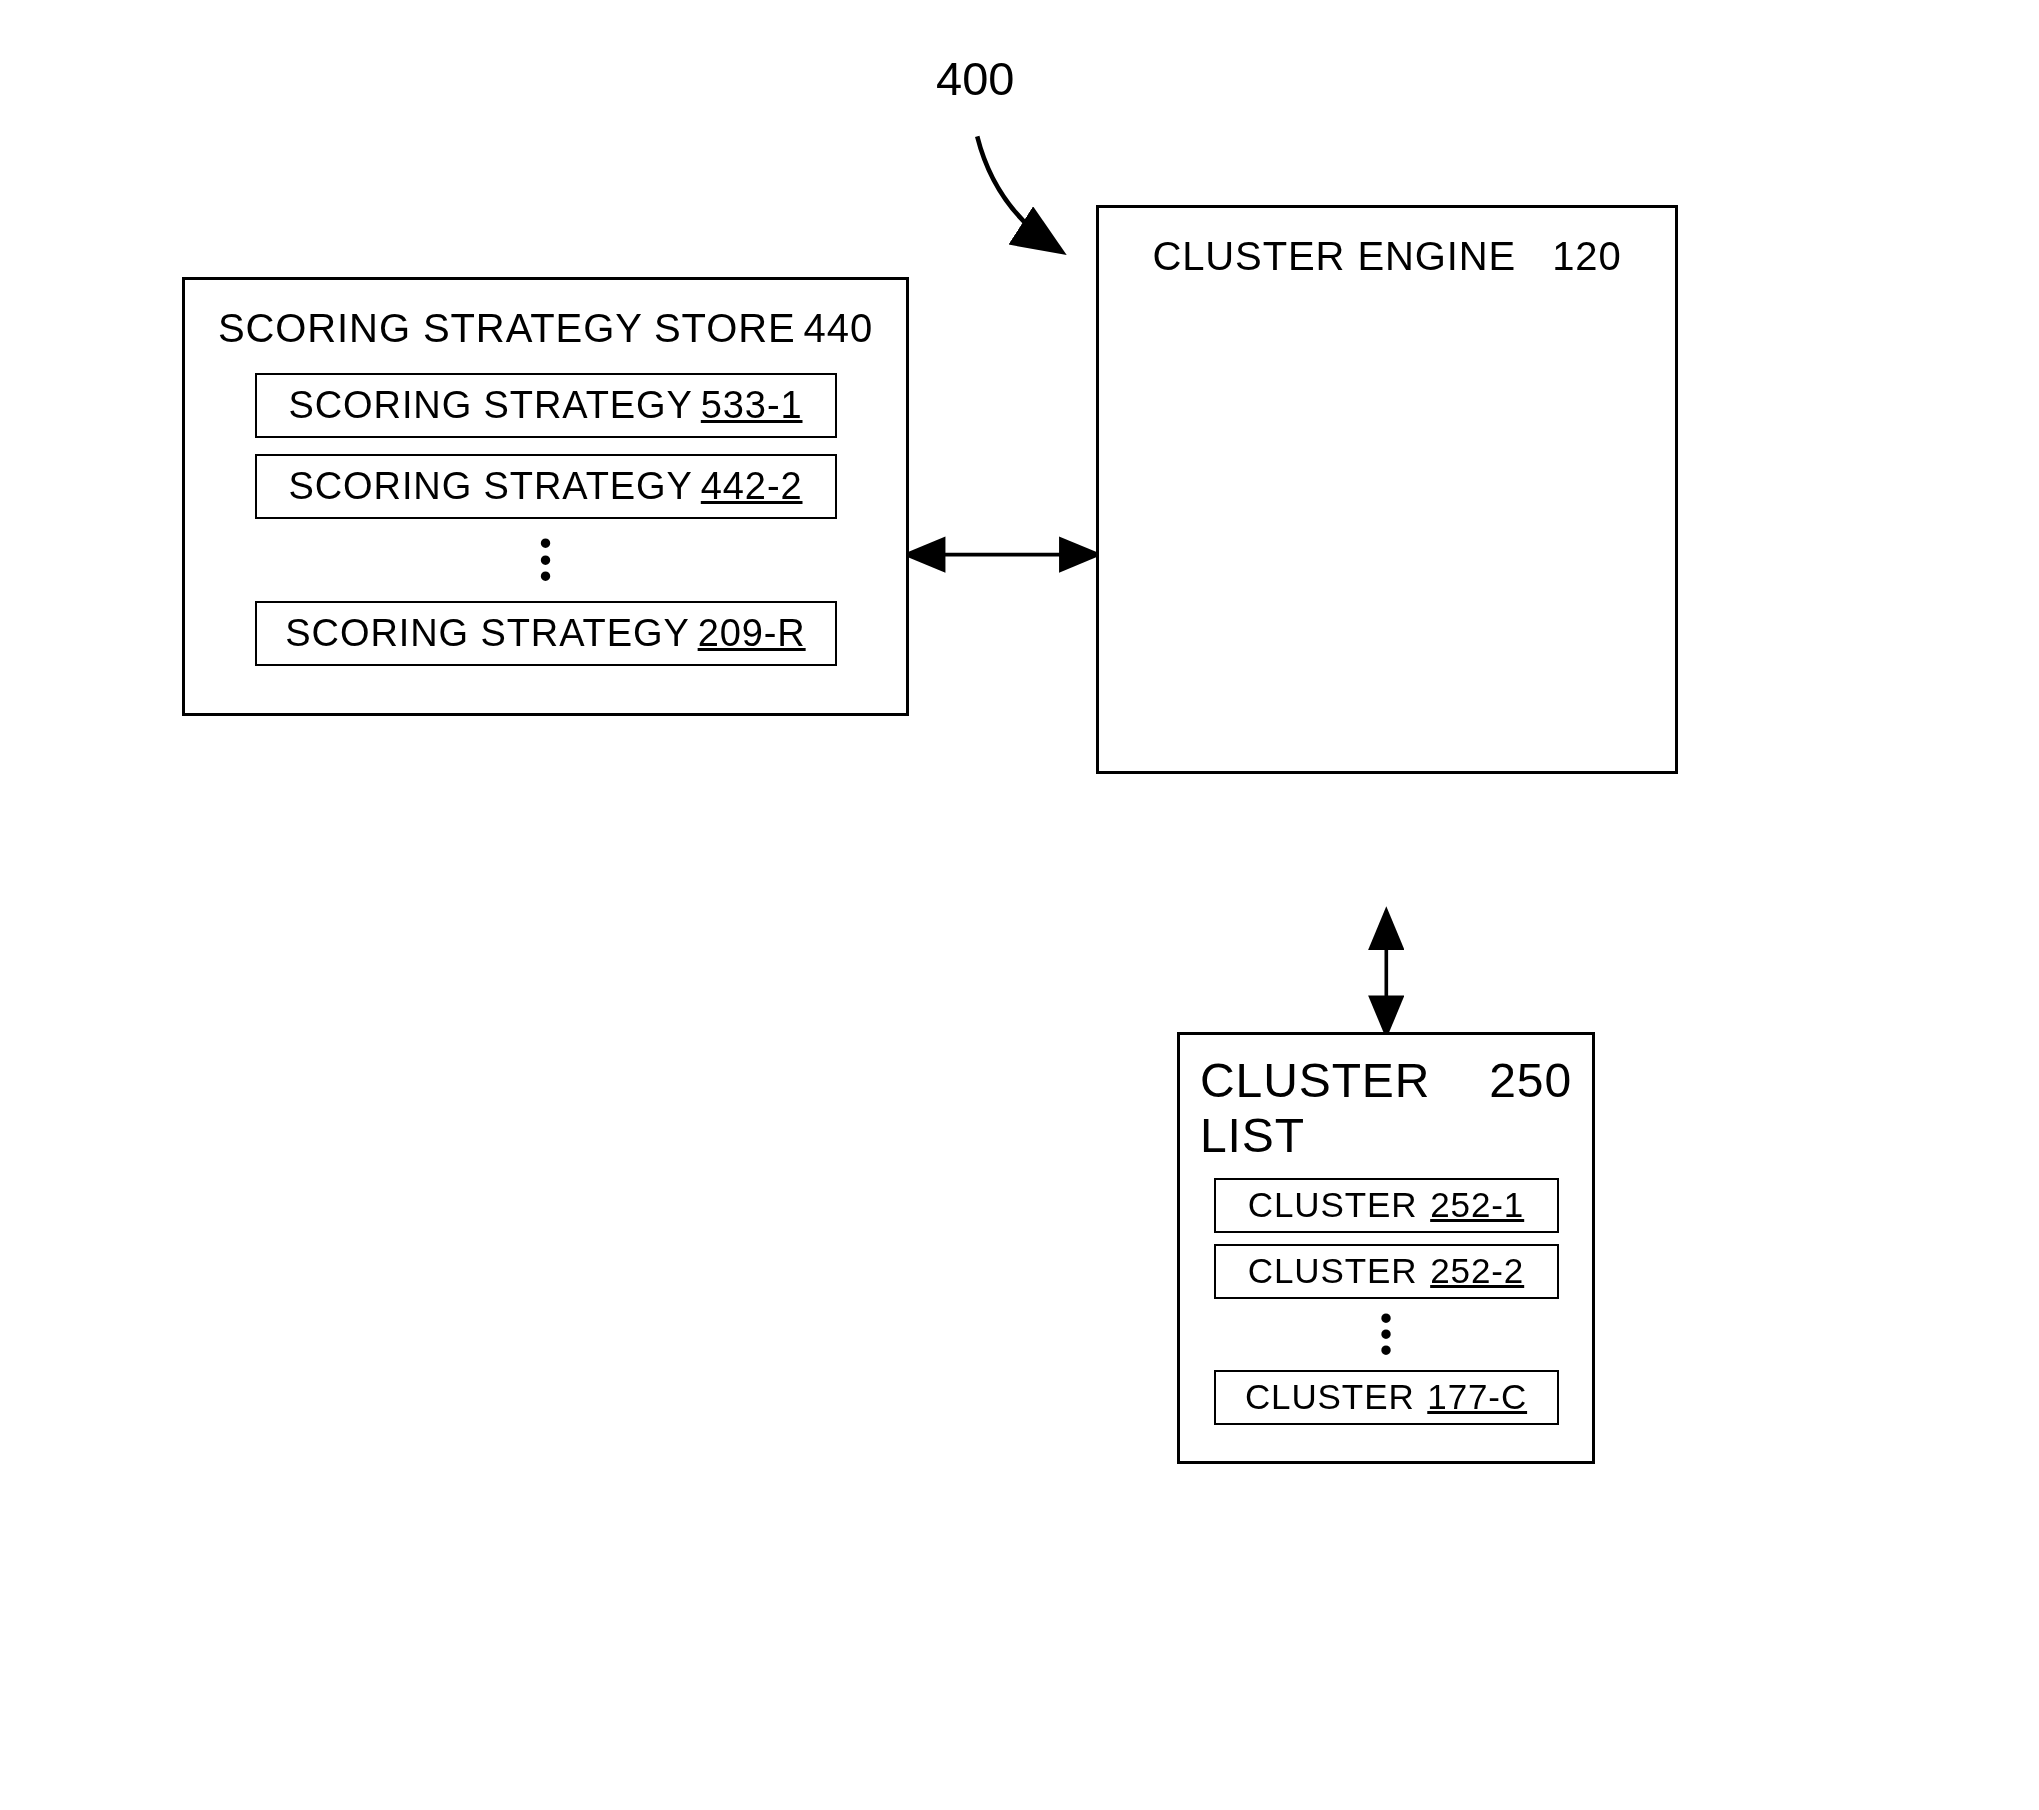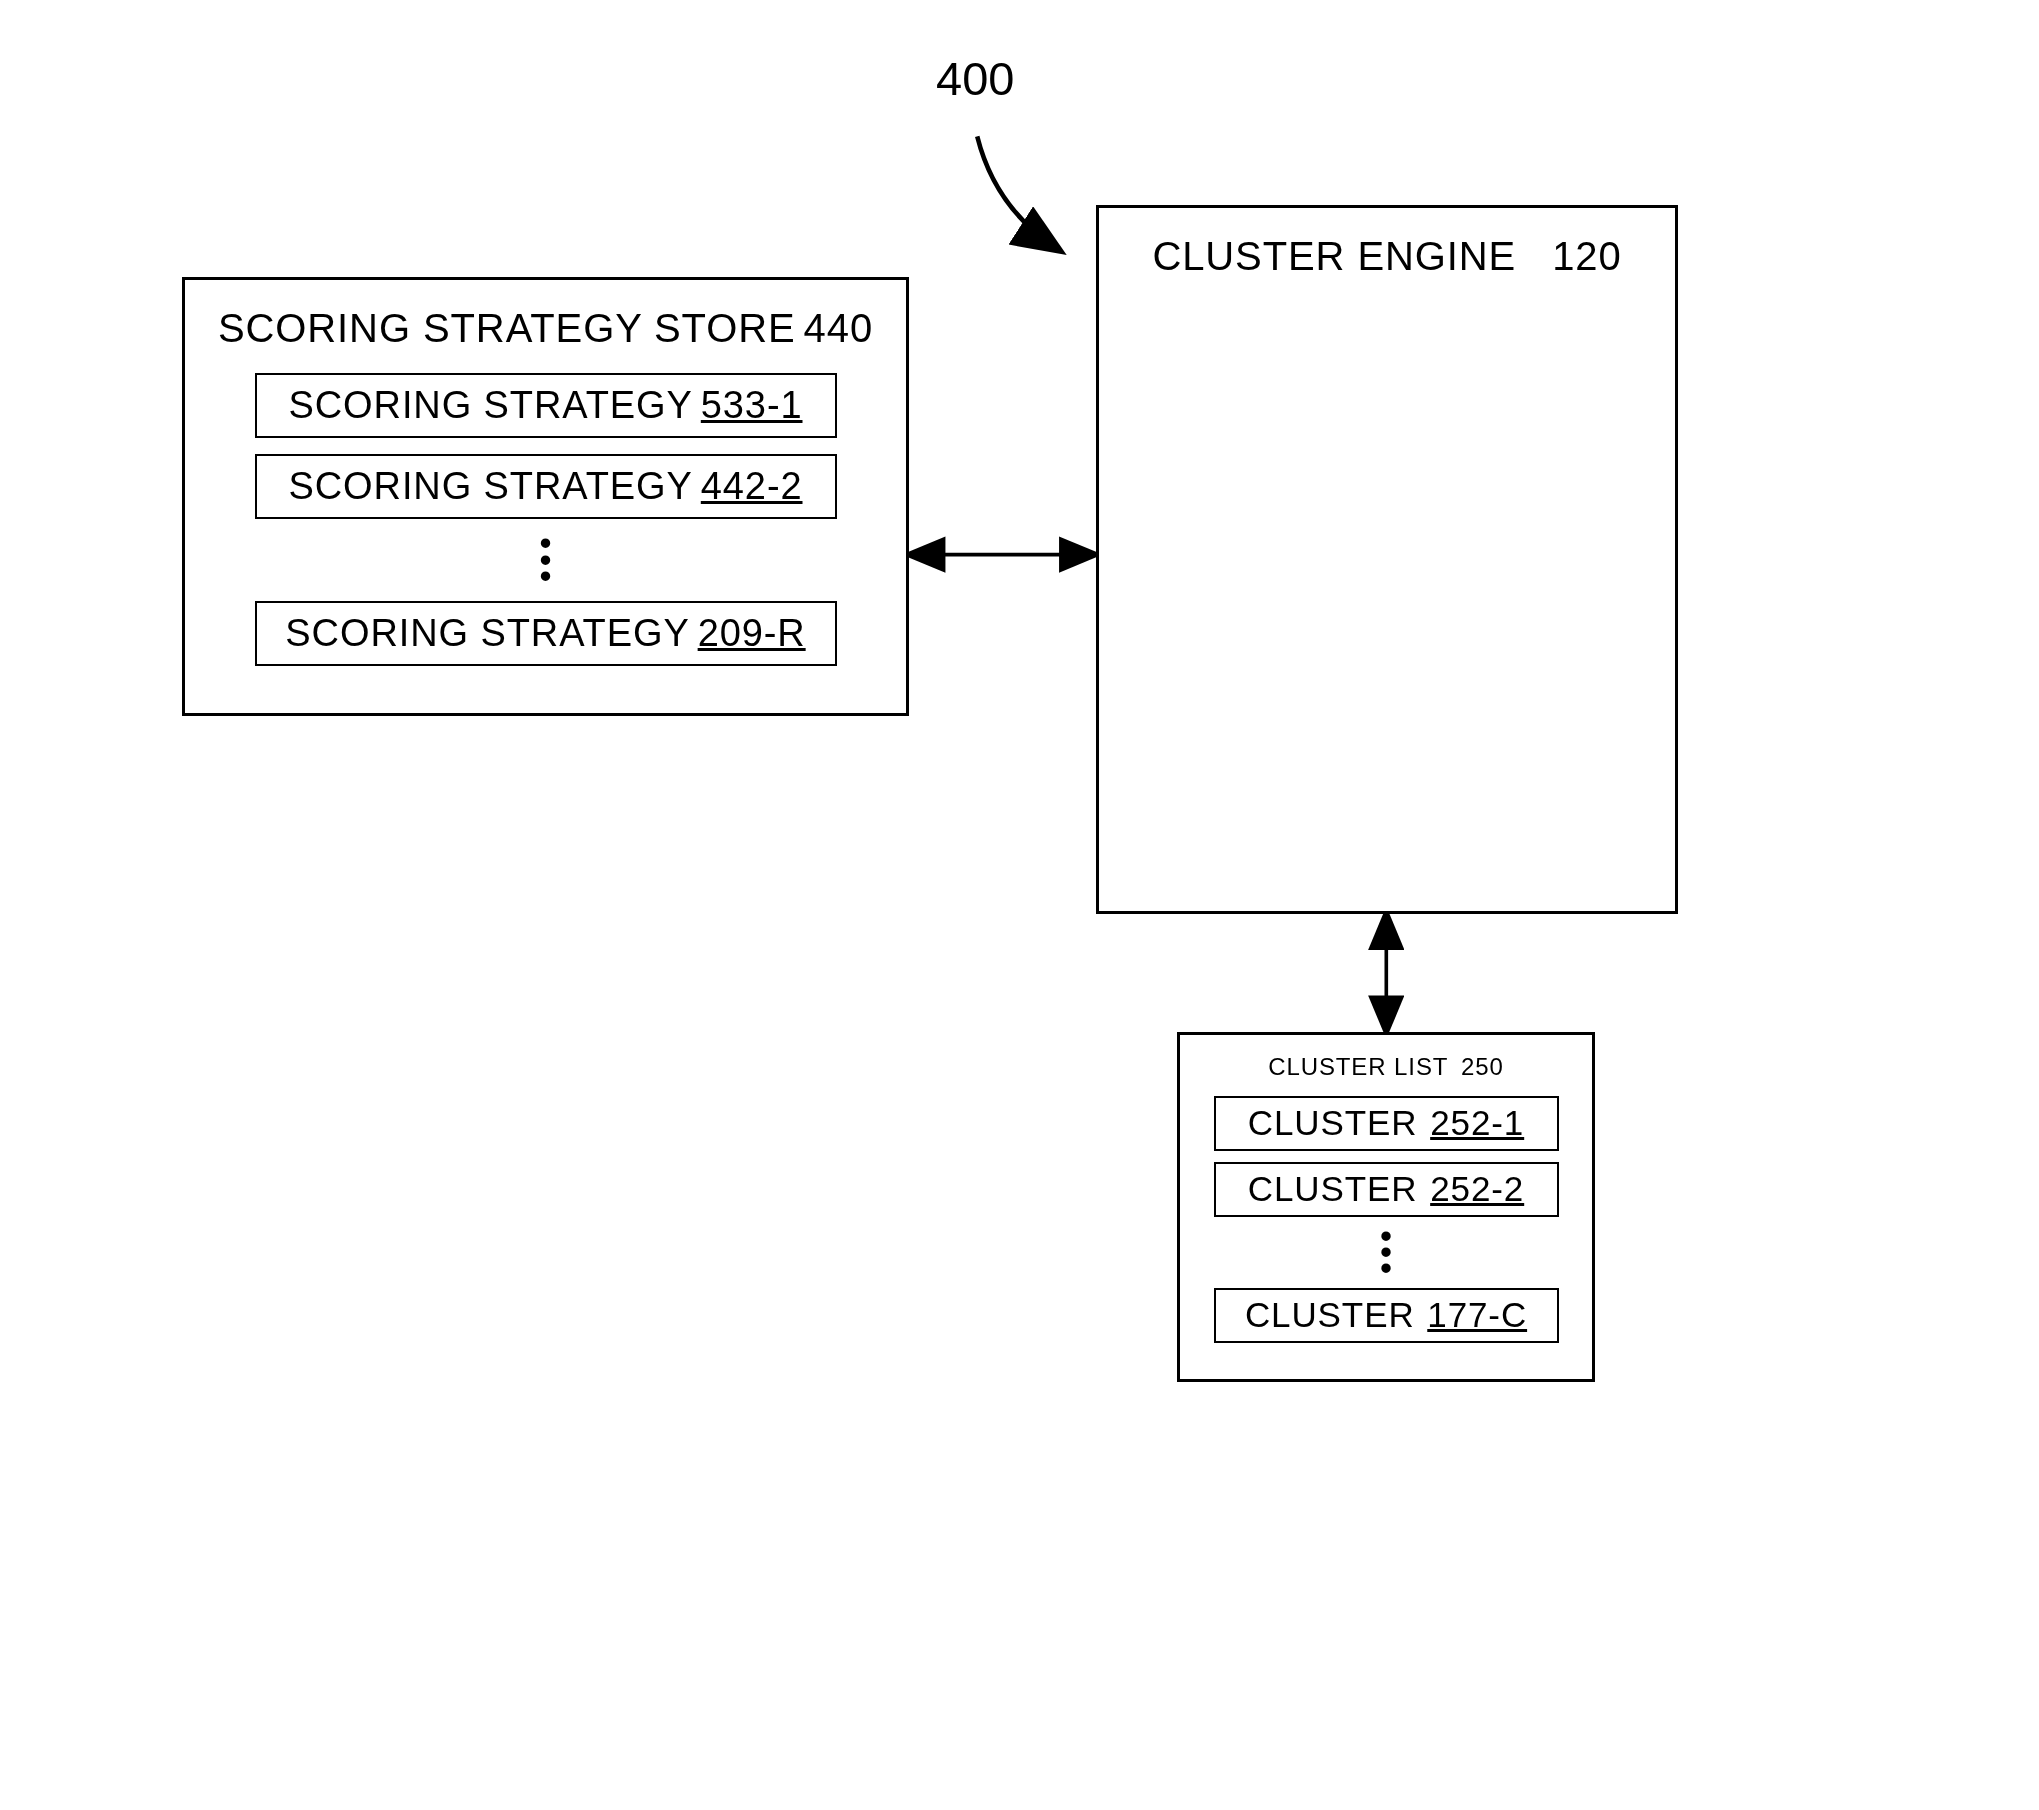--- a/index.html
+++ b/index.html
@@ -86,29 +86,29 @@
       <span>SCORING STRATEGY</span>
       <span class="ref">442-2</span>
     </div>
     <div class="vdots">•<br>•<br>•</div>
     <div class="item-box" style="width:582px;">
       <span>SCORING STRATEGY</span>
       <span class="ref">209-R</span>
     </div>
   </div>
 
-  <div class="box" style="left:1096px; top:205px; width:582px; height:709px; padding:25.5px 27px;">
+  <div class="box" style="left:1096px; top:205px; width:582px; height:569px; padding:25.5px 27px;">
     <div class="title-row" style="gap:36px;">
       <span>CLUSTER  ENGINE</span>
       <span class="ref">120</span>
     </div>
   </div>
 
   <div class="box" style="left:1177px; top:1032px; width:418px; padding:18px 20px 25.5px 20px;">
-    <div class="title-row" style="font-size:24px; gap:12.7px; margin-bottom:14.5px;">
+    <div class="title-row" style="font-size:48px; gap:12.7px; margin-bottom:14.5px;">
       <span>CLUSTER LIST</span>
       <span class="ref">250</span>
     </div>
     <div class="item-box" style="width:345px; font-size:35px; padding:5.5px 9px; margin:11px auto; gap:12.7px;">
       <span>CLUSTER</span>
       <span class="ref">252-1</span>
     </div>
     <div class="item-box" style="width:345px; font-size:35px; padding:5.5px 9px; margin:11px auto; gap:12.7px;">
       <span>CLUSTER</span>
       <span class="ref">252-2</span>

